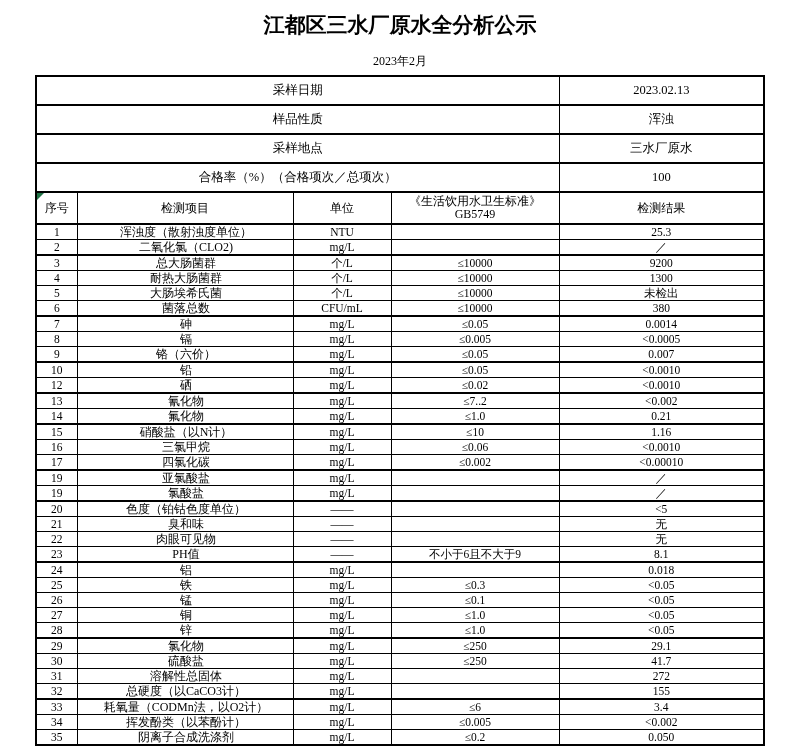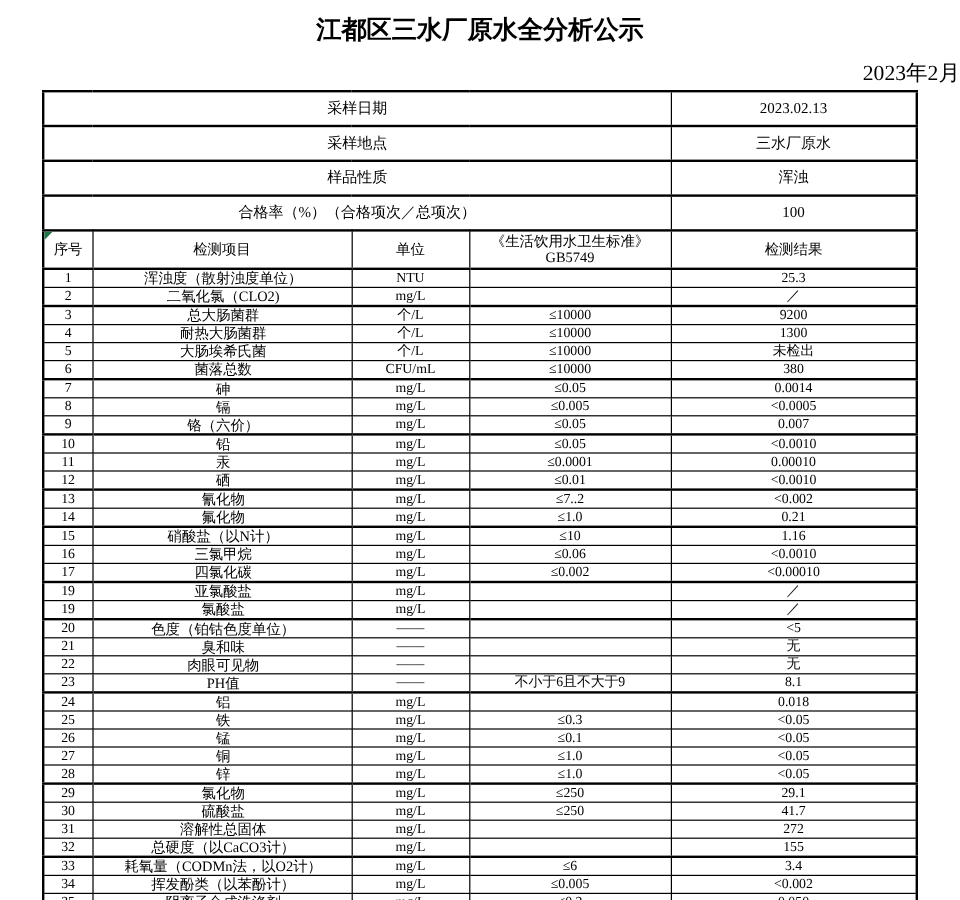--- a/index.html
+++ b/index.html
@@ -14,22 +14,22 @@
   .title{
     margin:12px 0 0 0;
     text-align:center;
     font-size:21px;
     font-weight:bold;
     line-height:26px;
     font-family:"Liberation Serif","DejaVu Serif",serif;
   }
   .subtitle{
     margin-top:16px;
-    text-align:right;
-    font-size:18px;
+    text-align:center;
+    font-size:12px;
     line-height:14px;
   }
   table.analysis{
     margin:7px auto 0 auto;
     width:728px;
     border-collapse:collapse;
     table-layout:fixed;
     border:2px solid #000;
   }
   table.analysis td{
@@ -90,26 +90,26 @@
       <col style="width:98px">
       <col style="width:168px">
       <col style="width:205px">
     </colgroup>
     <tbody id="info-body">
         <tr class="info-row">
           <td colspan="4">采样日期</td>
           <td>2023.02.13</td>
         </tr>
         <tr class="info-row">
+          <td colspan="4">样品性质</td>
+          <td>浑浊</td>
+        </tr>
+        <tr class="info-row">
           <td colspan="4">采样地点</td>
           <td>三水厂原水</td>
-        </tr>
-        <tr class="info-row">
-          <td colspan="4">样品性质</td>
-          <td>浑浊</td>
         </tr>
         <tr class="info-row">
           <td colspan="4">合格率（%）（合格项次／总项次）</td>
           <td>100</td>
         </tr>
       </tbody>
     <tbody>
       <tr class="colhead">
         <td class="no-head">
           <span class="comment-marker"></span>
@@ -188,32 +188,25 @@
           <td class="row-standard">≤0.05</td>
           <td class="row-result">0.007</td>
         </tr>
         <tr>
           <td class="row-no">10</td>
           <td class="row-item">铅</td>
           <td class="row-unit">mg/L</td>
           <td class="row-standard">≤0.05</td>
           <td class="row-result">&lt;0.0010</td>
         </tr>
-        <tr>
-          <td class="row-no">11</td>
-          <td class="row-item">汞</td>
-          <td class="row-unit">mg/L</td>
-          <td class="row-standard">≤0.0001</td>
-          <td class="row-result">0.00010</td>
-        </tr>
         <tr class="thick">
           <td class="row-no">12</td>
           <td class="row-item">硒</td>
           <td class="row-unit">mg/L</td>
-          <td class="row-standard">≤0.01</td>
+          <td class="row-standard">≤0.02</td>
           <td class="row-result">&lt;0.0010</td>
         </tr>
         <tr>
           <td class="row-no">13</td>
           <td class="row-item">氰化物</td>
           <td class="row-unit">mg/L</td>
           <td class="row-standard">≤7..2</td>
           <td class="row-result">&lt;0.002</td>
         </tr>
         <tr class="thick">

